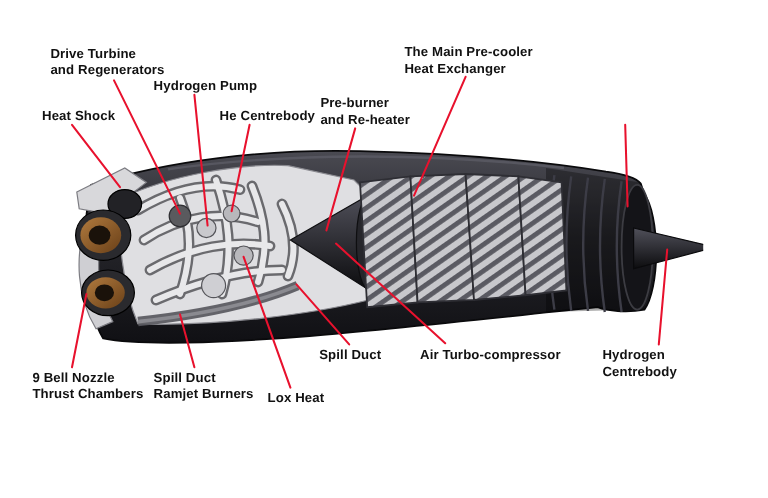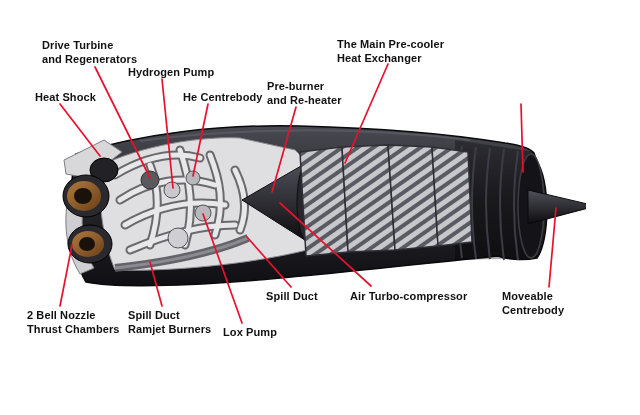--- a/index.html
+++ b/index.html
@@ -158,22 +158,22 @@
 
   <div class="label" style="left:42px;  top:39px;">Drive Turbine
 and Regenerators</div>
   <div class="label" style="left:128px; top:66px;">Hydrogen Pump</div>
   <div class="label" style="left:35px;  top:91px;">Heat Shock</div>
   <div class="label" style="left:183px; top:91px;">He Centrebody</div>
   <div class="label" style="left:267px; top:80px;">Pre-burner
 and Re-heater</div>
   <div class="label" style="left:337px; top:38px;">The Main Pre-cooler
 Heat Exchanger</div>
-  <div class="label" style="left:27px;  top:309px;">2 Bell Nozzle
+  <div class="label" style="left:27px;  top:309px;">9 Bell Nozzle
 Thrust Chambers</div>
   <div class="label" style="left:128px; top:309px;">Spill Duct
 Ramjet Burners</div>
-  <div class="label" style="left:223px; top:326px;">Lox Pump</div>
+  <div class="label" style="left:223px; top:326px;">Lox Heat</div>
   <div class="label" style="left:266px; top:290px;">Spill Duct</div>
   <div class="label" style="left:330px; top:290px;margin-left:20px;">Air Turbo-compressor</div>
-  <div class="label" style="left:502px; top:290px;">Moveable Centrebody</div>
+  <div class="label" style="left:502px; top:290px;">Hydrogen Centrebody</div>
 
 </div>
 
 </body></html>

